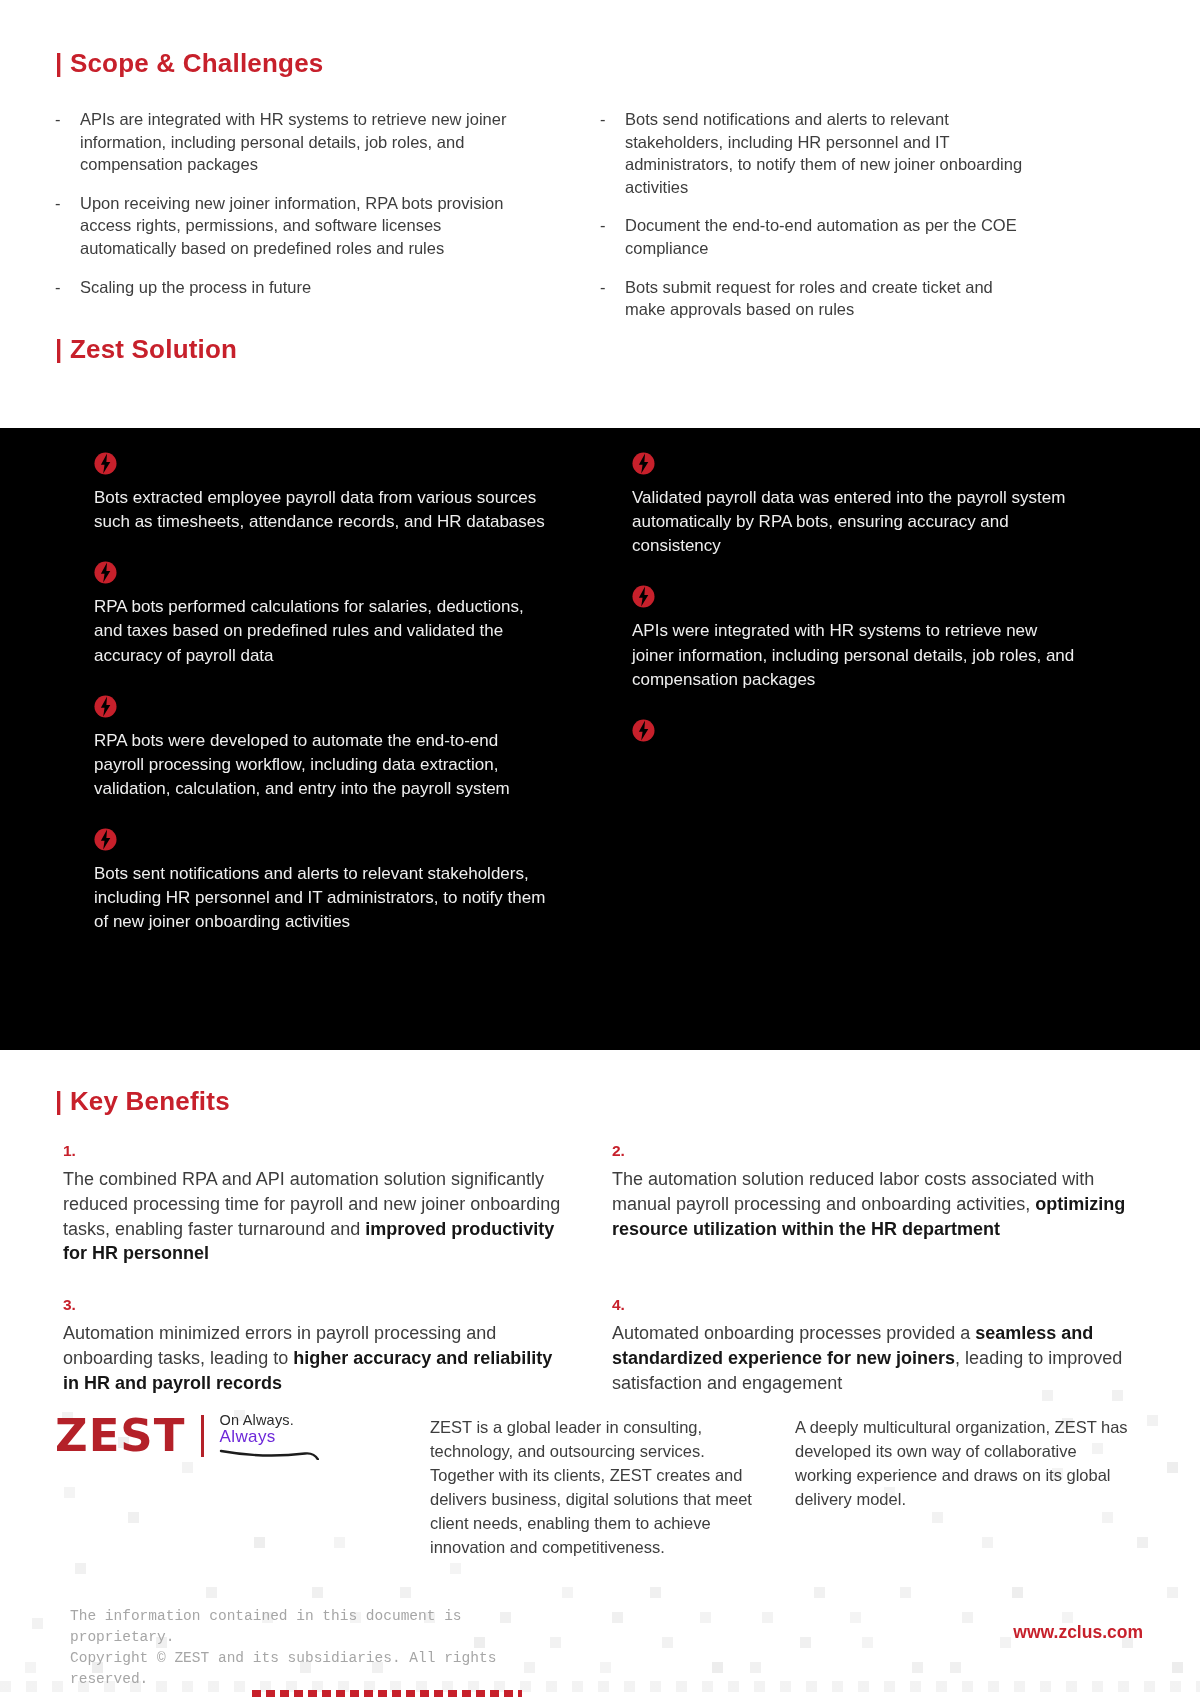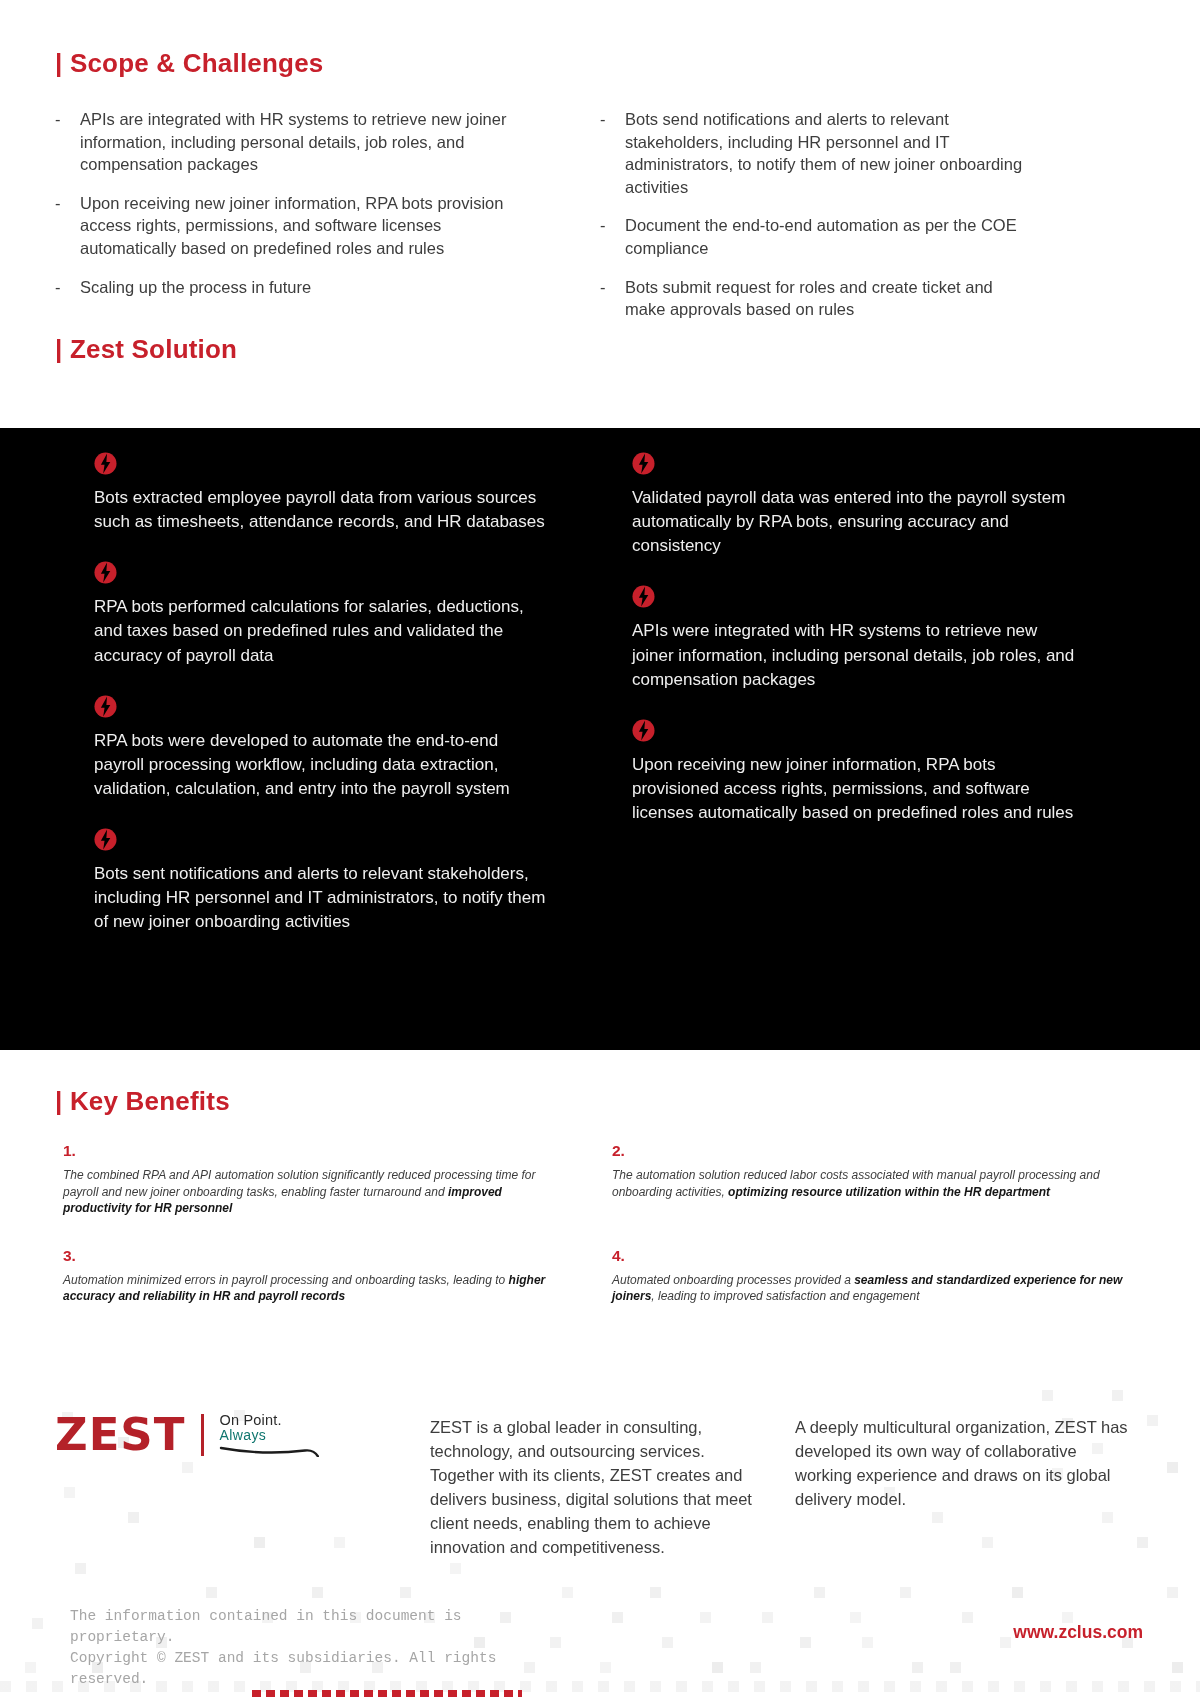--- a/index.html
+++ b/index.html
@@ -25,32 +25,32 @@
   }
   .sol-col { font-size:17px; line-height:1.42; color:#efefef; z-index:3;margin-left:32px; }
   .sol-item { margin-bottom:27px; }
   .sol-item .icon-wrap { margin-bottom:11px; height:23px; }
   
   .benefits-grid {
     display:grid; grid-template-columns:510px 1fr; column-gap:39px; row-gap:30px;
     width:1085px;
   }
   .benefit-num { color:#c7202b; font-weight:bold; font-size:15.5px; margin-bottom:7px; }
-  .benefit-text { font-size:12px; line-height:1.38; color:#3d3d3d;font-style:italic; }
+  .benefit-text { font-size:18px; line-height:1.38; color:#3d3d3d; }
   .benefit-text .b { font-weight:bold; color:#161616; }
   
   .logo-row { display:flex; align-items:center; }
   .logo-word {
     font-family:"DejaVu Sans", sans-serif;
     font-size:45px; font-weight:bold; color:#b42129; letter-spacing:1px; line-height:1;
   }
   .logo-divider { width:3px; height:42px; background:#b42129; margin:0 15px 0 16px; }
   .tagline { display:flex; flex-direction:column; }
   .tagline-top { font-size:14.5px; color:#2a2a2a; letter-spacing:.2px; }
-  .tagline-bottom { font-size:14px; color:#0f766e; letter-spacing:.4px; line-height:1.05; }
+  .tagline-bottom { font-size:17px; color:#6d28d9; letter-spacing:.4px; line-height:1.05; }
   .footer-par { font-size:16.5px; line-height:1.45; color:#3d3d3d; }
   .legal { font-size:14.5px; line-height:1.45; color:#a6a6a6; }
   .site-link { font-size:17.5px; font-weight:bold; color:#c7202b; text-decoration:none; }
   
   .deco-layer { position:absolute; left:0; top:0; width:11px; height:11px; z-index:0;
     background:transparent;
     box-shadow:
       62px 1412px #f2f2f2, 118px 1437px #eeeeee, 64px 1487px #f4f4f4,
       128px 1512px #f0f0f0, 182px 1462px #f3f3f3, 234px 1410px #f2f2f2,
       254px 1537px #eeeeee, 206px 1587px #f1f1f1, 262px 1612px #f3f3f3,
@@ -184,21 +184,20 @@
     </div>
     <p>APIs were integrated with HR systems to retrieve new joiner information, including personal details, job roles, and compensation packages</p>
   </div>
   <div class="sol-item">
     <div class="icon-wrap">
       <svg viewBox="0 0 24 24" width="23" height="23">
           <circle cx="12" cy="12" r="11.5" fill="#c7202b"></circle>
           <path d="M13.6 1.5 L7.2 13.2 H11 L9.6 22.5 L17 10.4 H12.9 Z" fill="#000"></path>
         </svg>
     </div>
-    <p>Upon receiving new joiner information, RPA bots provisioned access rights, permissions, and software licenses automatically based on predefined roles and rules</p>
   </div>
 </div>
 
 <h2 class="sec-title abs" style="left:55px; top:1086px;">| Key Benefits</h2>
 
 <div class="benefits-grid abs" style="left:63px; top:1142px;">
   <div>
     <div class="benefit-num">1.</div>
     <p class="benefit-text"><span>The combined RPA and API automation solution significantly reduced processing time for payroll and new joiner onboarding tasks, enabling faster turnaround and </span><span class="b">improved productivity for HR personnel</span></p>
   </div>
@@ -213,21 +212,21 @@
   <div>
     <div class="benefit-num">4.</div>
     <p class="benefit-text"><span>Automated onboarding processes provided a </span><span class="b">seamless and standardized experience for new joiners</span><span>, leading to improved satisfaction and engagement</span></p>
   </div>
 </div>
 
 <div class="logo-row abs" style="left:55px; top:1412px;">
   <span class="logo-word">ZEST</span>
   <span class="logo-divider"></span>
   <span class="tagline">
-    <span class="tagline-top">On Point.</span>
+    <span class="tagline-top">On Always.</span>
     <span class="tagline-bottom">Always</span>
     <svg width="100" height="13" viewBox="0 0 100 13" style="margin-top:1px;">
       <path d="M2 4 C 30 9, 62 9.5, 86 6.5 C 92 5.8, 96 7.5, 99 12.5" stroke="#1c1c1c" stroke-width="2.4" fill="none" stroke-linecap="round"></path>
     </svg>
   </span>
 </div>
 
 <p class="footer-par abs" style="left:430px; top:1416px; width:322px;">ZEST is a global leader in consulting, technology, and outsourcing services. Together with its clients, ZEST creates and delivers business, digital solutions that meet client needs, enabling them to achieve innovation and competitiveness.</p>
 
 <p class="footer-par abs" style="left:795px; top:1416px; width:338px;">A deeply multicultural organization, ZEST has developed its own way of collaborative working experience and draws on its global delivery model.</p>

